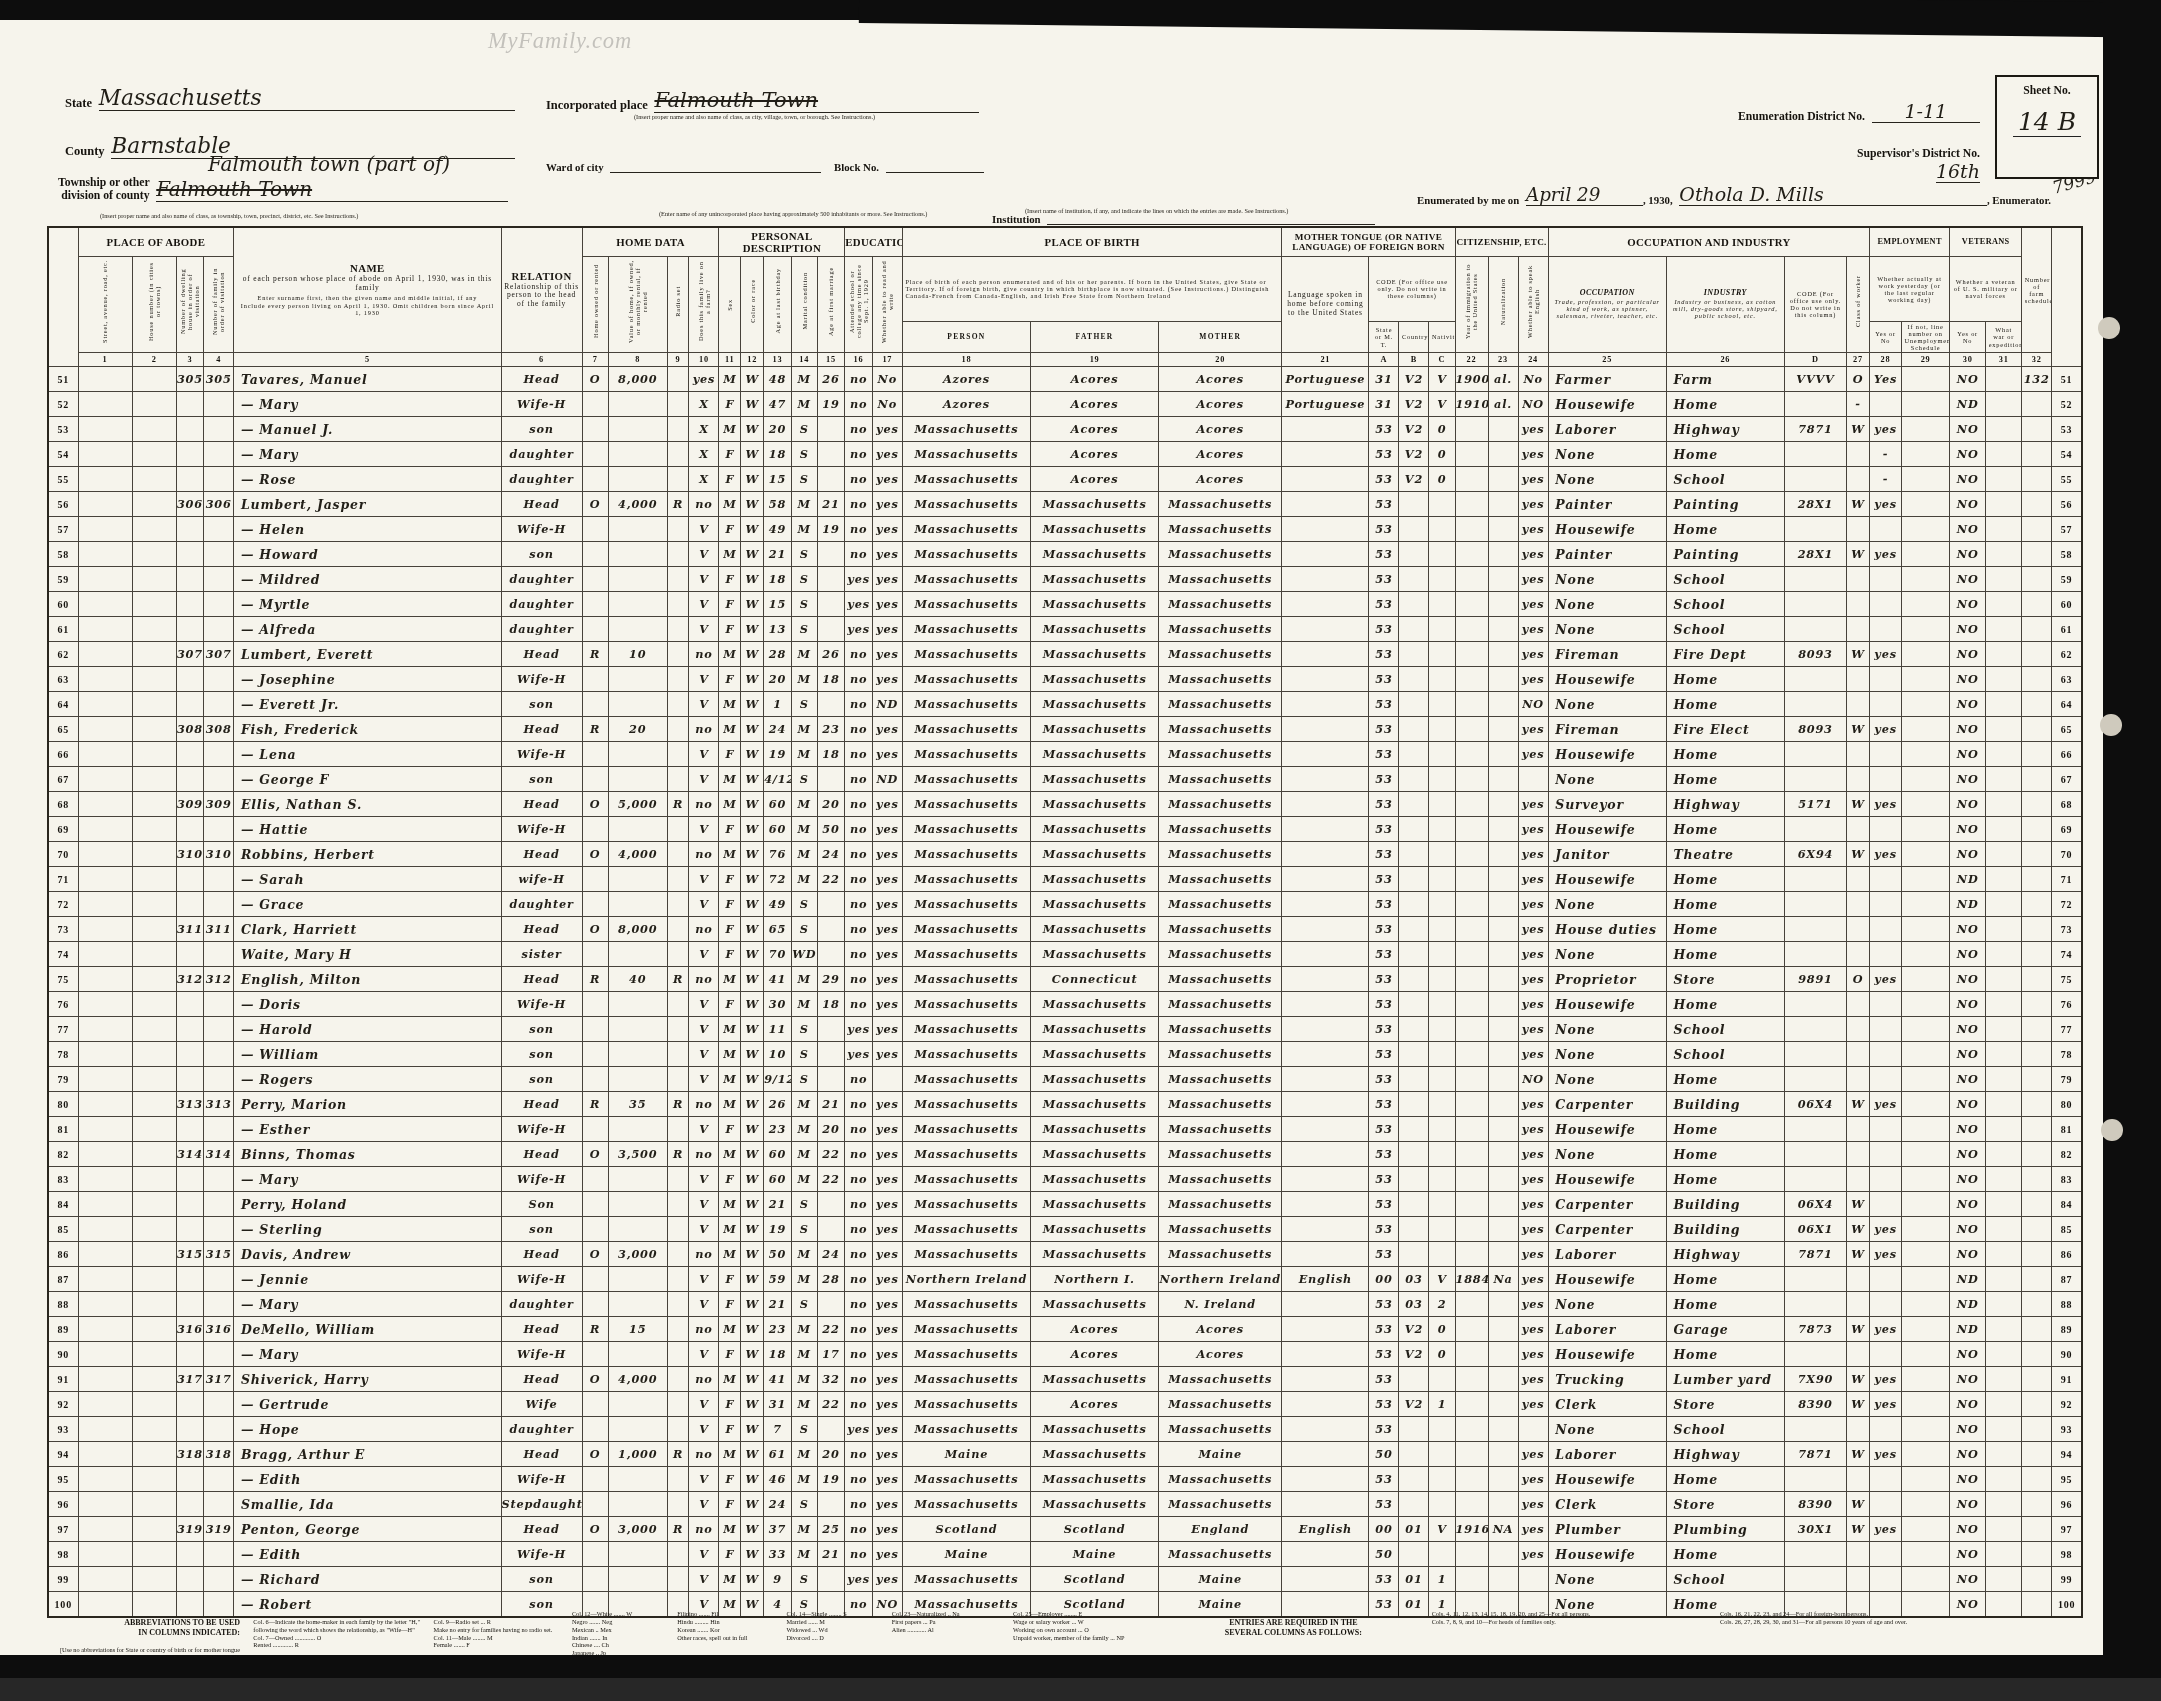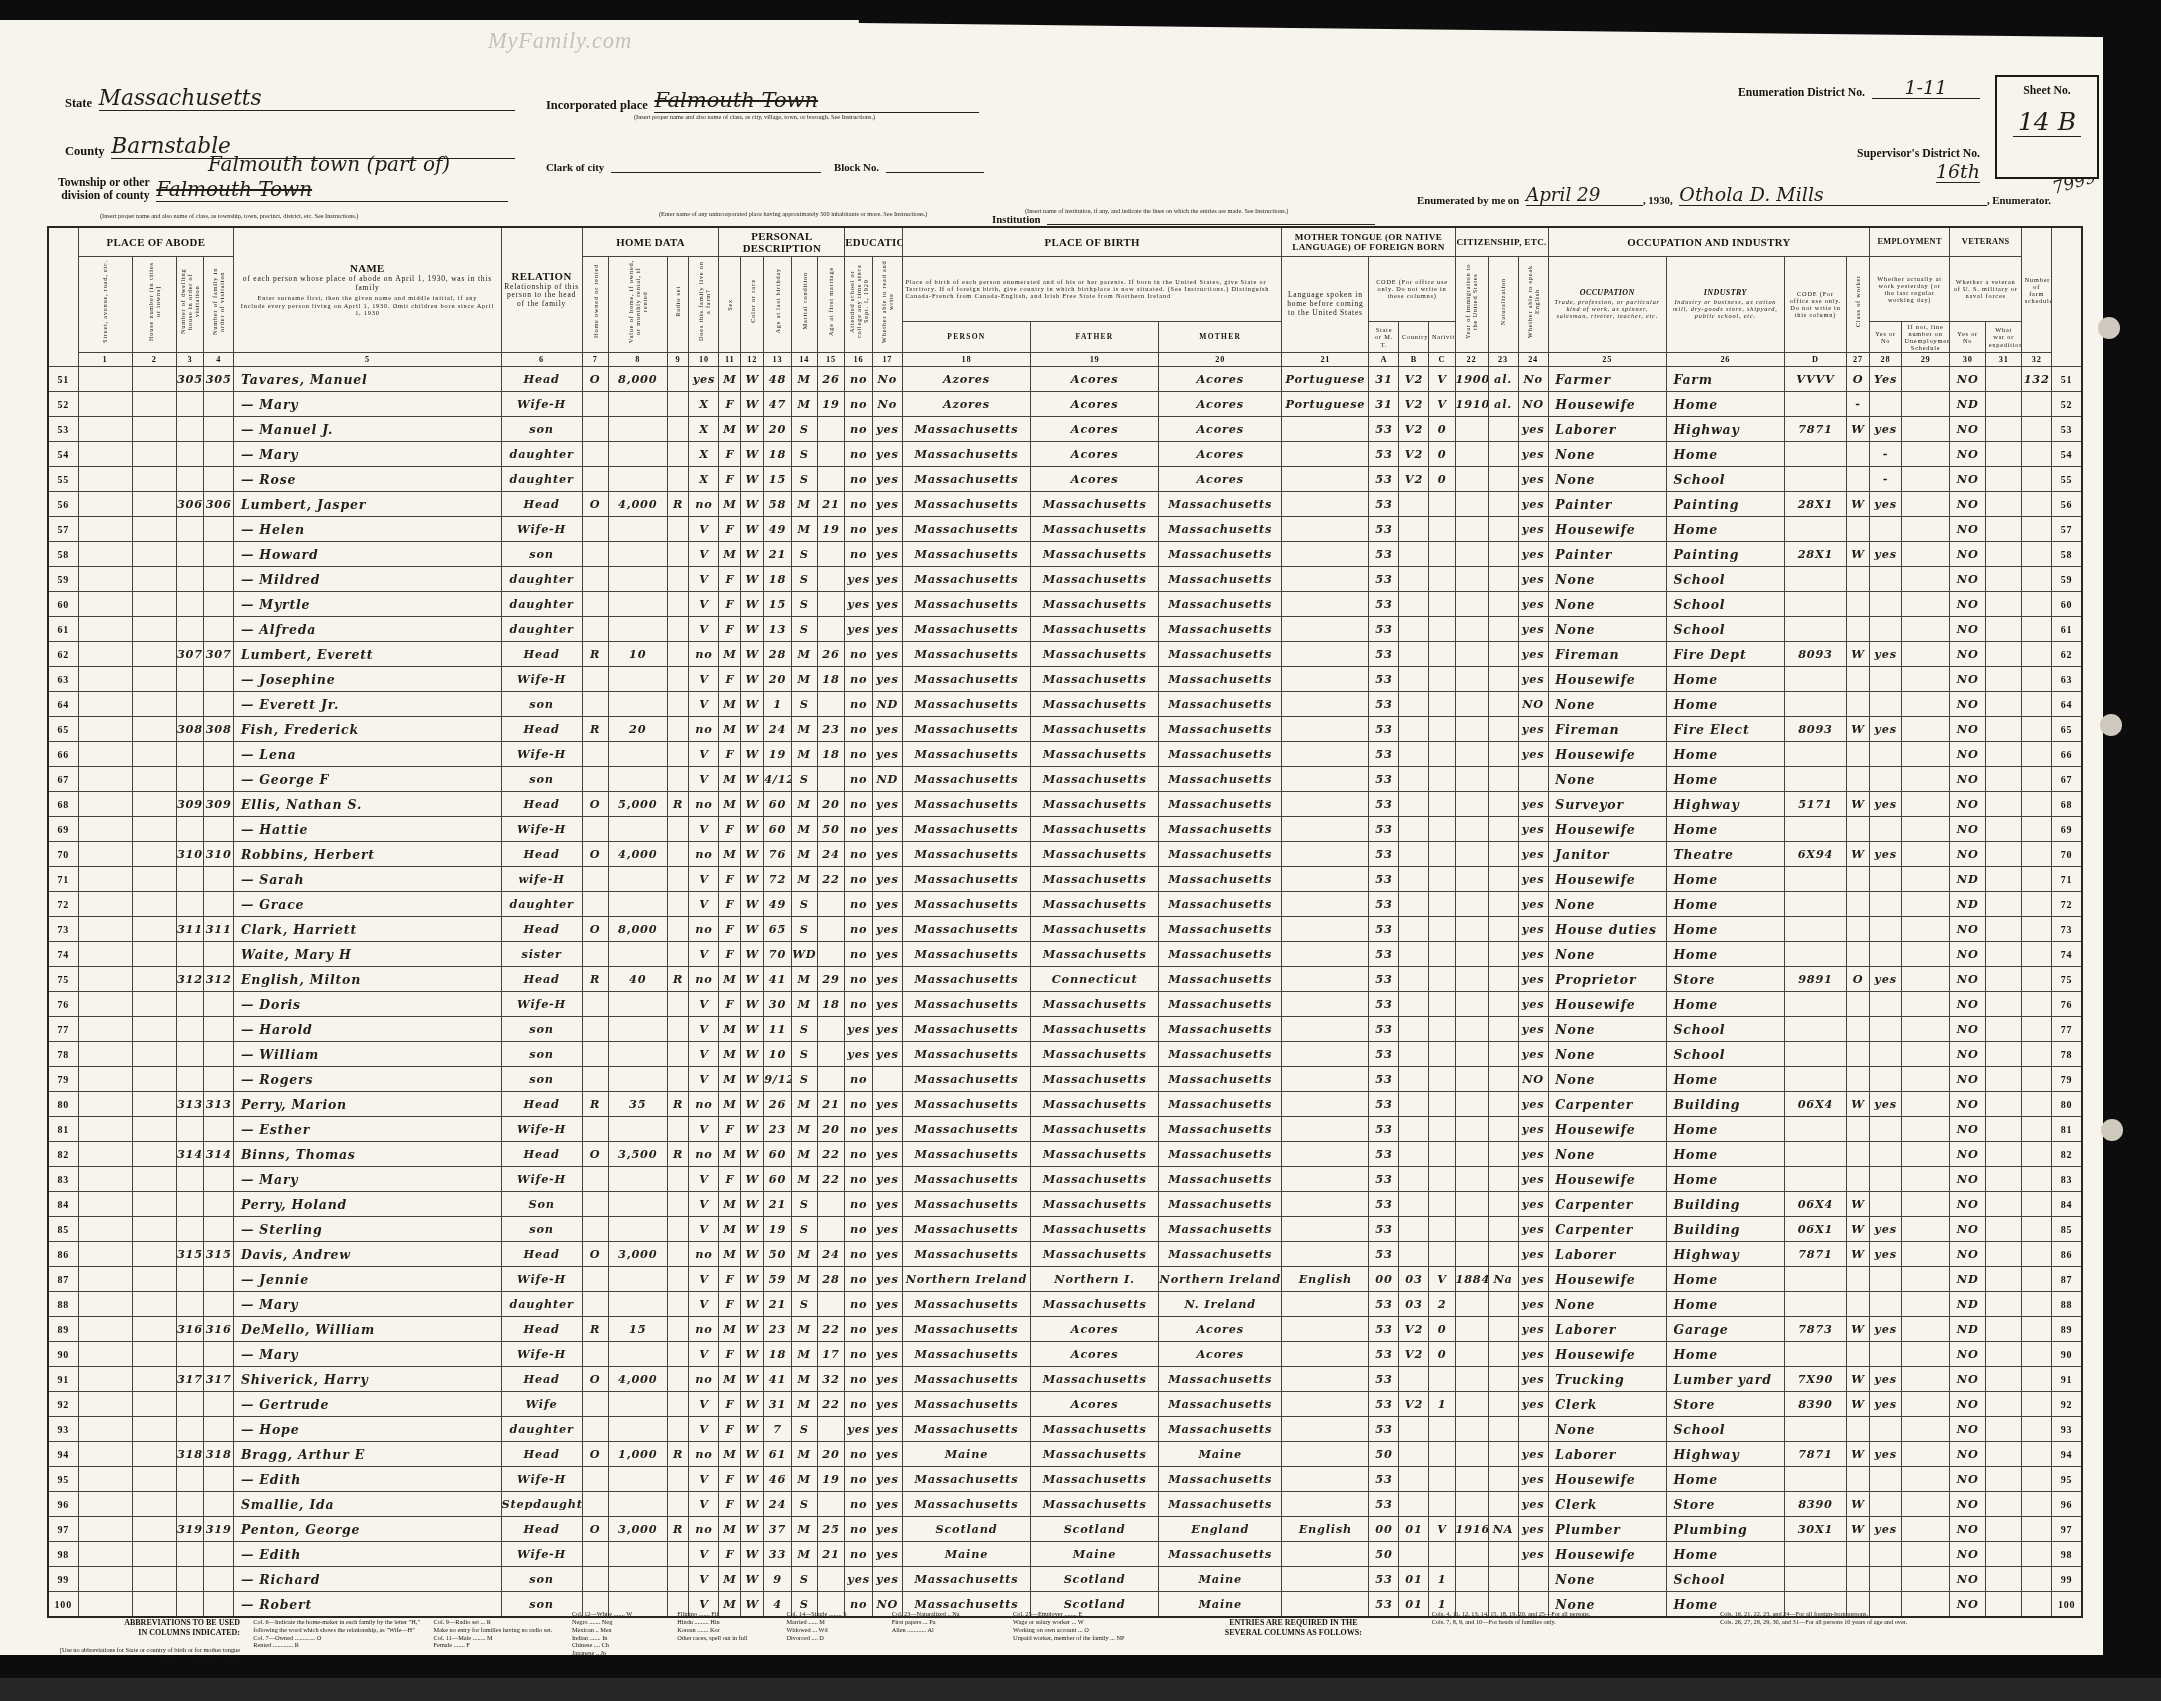--- a/index.html
+++ b/index.html
@@ -83,21 +83,21 @@
     <span class="fvalue hw strike" style="font-size:20px;">Falmouth  Town</span>
   </div>
   <div class="tinynote" style="left:100px;top:192px;">(Insert proper name and also name of class, as township, town, precinct, district, etc.   See Instructions.)</div>
 
   <div class="fld" style="left:546px;top:68px;width:433px;">
     <span class="flabel">Incorporated place</span>
     <span class="fvalue hw strike" style="font-size:21px;">Falmouth  Town</span>
   </div>
   <div class="tinynote" style="left:634px;top:93px;">(Insert proper name and also name of class, as city, village, town, or borough.   See Instructions.)</div>
   <div class="fld" style="left:546px;top:135px;width:275px;">
-    <span class="flabel" style="font-size:10.8px;">Clark of city</span>
+    <span class="flabel" style="font-size:10.8px;">Ward of city</span>
     <span class="fvalue"></span>
   </div>
   <div class="fld" style="left:834px;top:135px;width:150px;">
     <span class="flabel" style="font-size:10.8px;">Block No.</span>
     <span class="fvalue"></span>
   </div>
   <div class="fld" style="left:546px;top:172px;width:433px;margin-top:48px;">
     <span class="flabel" style="font-size:10.8px;">Unincorporated place</span>
     <span class="fvalue"></span>
   </div>
@@ -111,21 +111,21 @@
 
   <div class="fld" style="left:1417px;top:163px;width:634px;">
     <span class="flabel" style="font-size:10.8px;">Enumerated by me on</span>
     <span class="fvalue hw" style="max-width:117px;font-size:18.3px;">April 29</span>
     <span class="flabel" style="font-size:10.8px;">, 1930,</span>
     <span class="fvalue hw" style="font-size:19px;">Othola  D. Mills</span>
     <span class="flabel" style="font-size:10.8px;">, Enumerator.</span>
   </div>
   <div class="num7999 hw">7999</div>
 
-  <div class="fld" style="left:1738px;top:56px;width:242px;align-items:flex-end;">
+  <div class="fld" style="left:1738px;top:80px;width:242px;align-items:flex-end;">
     <span class="flabel" style="font-size:11.7px;">Enumeration District No.</span>
     <span class="fvalue hw" style="font-size:19px;text-align:center;">1-11</span>
   </div>
   <div class="fld" style="left:1738px;top:127px;width:242px;flex-direction:column;">
     <span class="flabel" style="font-size:11.7px;">Supervisor's District No.</span>
     <span class="fvalue hw" style="font-size:19px;text-align:center;">16th</span>
   </div>
   <div class="sheetbox">
     <div class="lbl">Sheet No.</div>
     <div class="val hw">14 B</div>

